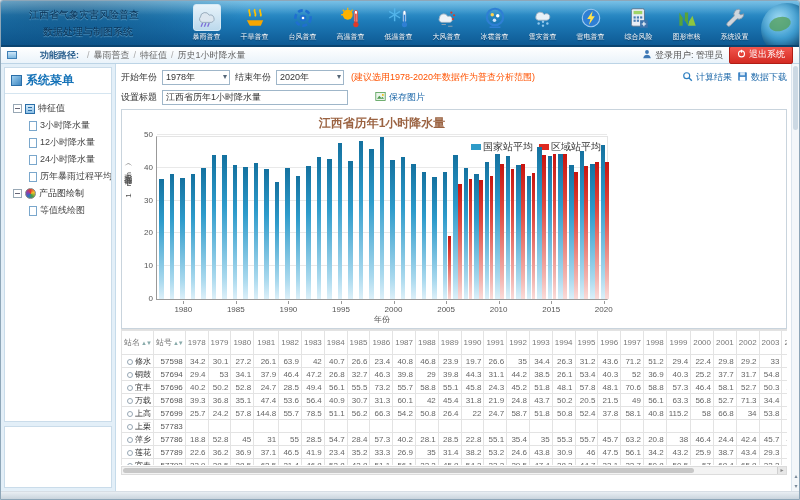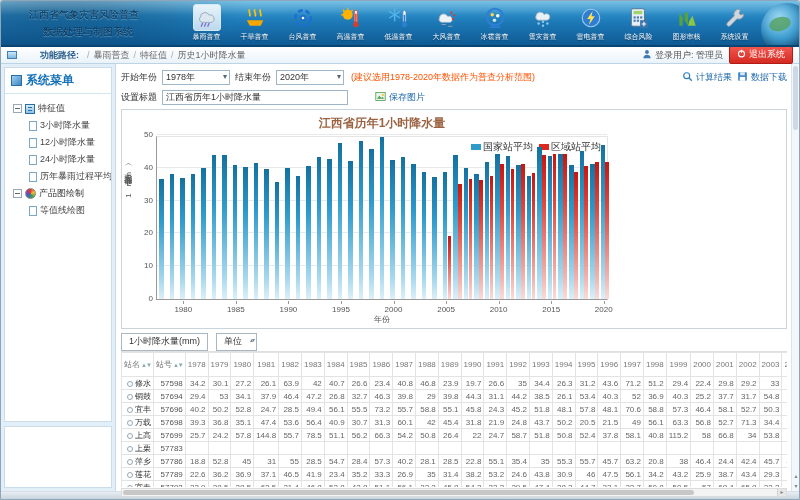--- a/index.html
+++ b/index.html
@@ -494,24 +494,20 @@
             <div class="xtickmark" style="left: 341.6px;"></div>
             <div class="xtick" style="left: 341.6px;">2010</div>
             <div class="xtickmark" style="left: 394.2px;"></div>
             <div class="xtick" style="left: 394.2px;">2015</div>
             <div class="xtickmark" style="left: 446.7px;"></div>
             <div class="xtick" style="left: 446.7px;">2020</div>
           </div>
         <div class="xlabel">年份</div>
       </div>
 
-      <div class="tablebar">
-        <span class="metricbox">1小时降水量(mm)</span>
-        <span class="unitbox">单位</span>
-      </div>
 
       <div class="tablewrap">
         <table class="data" id="dtable">
             <colgroup>
               <col style="width: 46px;">
               <col style="width: 40px;">
               <col style="width: 21px;">
               <col style="width: 21px;">
               <col style="width: 21px;">
               <col style="width: 21px;">

